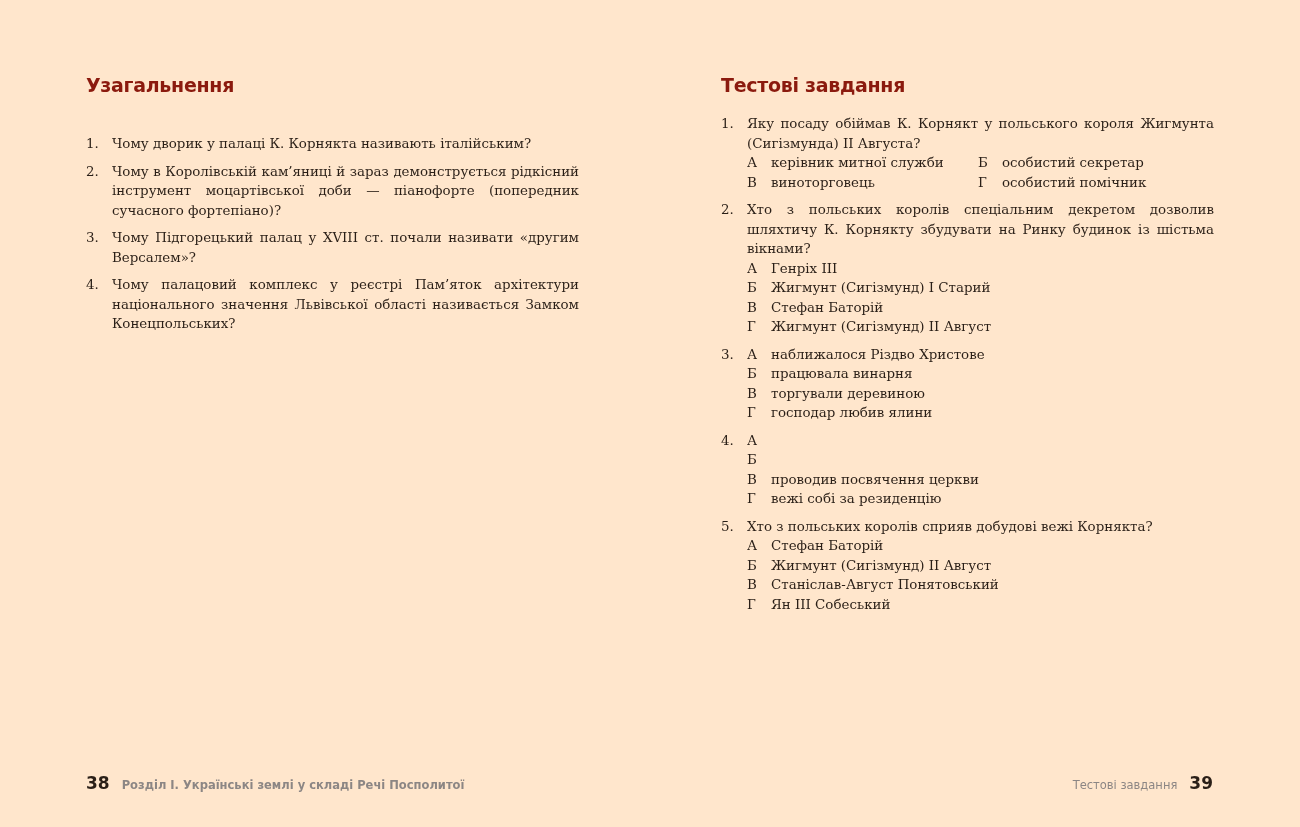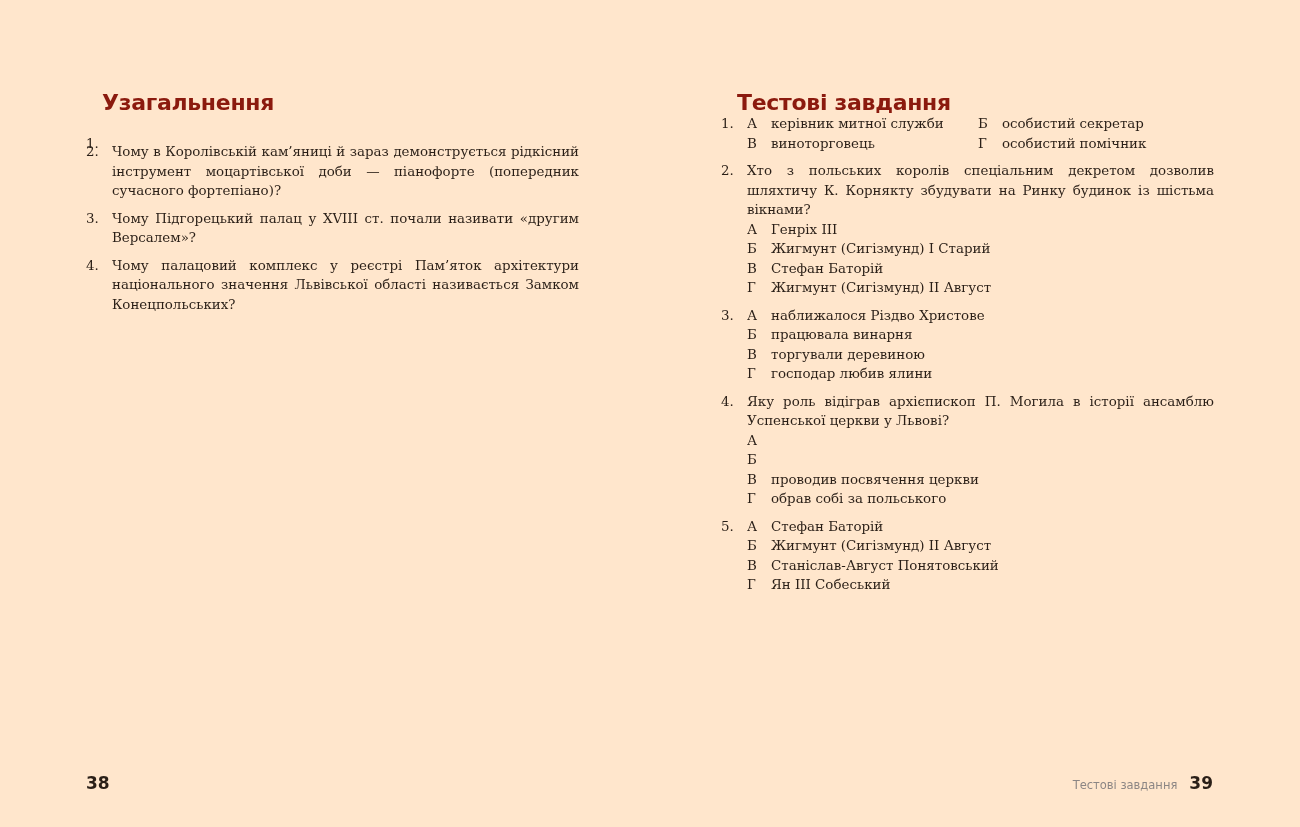--- a/index.html
+++ b/index.html
@@ -19,24 +19,24 @@
       position: absolute;
       top: 0;
     }
     .page-left { left: 86px; width: 493px; }
     .page-right { left: 721px; width: 492px; }
 
     .section-title {
       position: absolute;
       top: 74px;
       left: 0;
-      margin: 16px;
+      margin: 0;
       font-family: "DejaVu Sans", sans-serif;
       font-weight: bold;
-      font-size: 22px;
+      font-size: 19px;
       letter-spacing: -0.3px;
       color: #8b1a0e;
       white-space: nowrap;
     }
 
     
     .q-list {
       position: absolute;
       left: 0;
       width: 493px;
@@ -106,46 +106,49 @@
     .footer-right .running-head { margin-right: 12px; font-weight: normal; }
   </style>
 </head>
 <body>
 
 <section class="page page-left">
   <h2 class="section-title">Узагальнення</h2>
   <ol class="q-list">
     <li class="q-item">
       <span class="q-num">1.</span>
+      <span>Чому дворик у палаці К. Корнякта називають італійським?</span>
     </li>
     <li class="q-item">
       <span class="q-num">2.</span>
       <span>Чому в Королівській кам’яниці й зараз демонструється рідкісний інструмент моцартівської доби — піанофорте (попередник сучасного фортепіано)?</span>
     </li>
     <li class="q-item">
       <span class="q-num">3.</span>
       <span>Чому Підгорецький палац у XVIII ст. почали називати «другим Версалем»?</span>
     </li>
     <li class="q-item">
       <span class="q-num">4.</span>
       <span>Чому палацовий комплекс у реєстрі Пам’яток архітектури національного значення Львівської області називається Замком Конецпольських?</span>
     </li>
   </ol>
 </section>
 
 <div class="footer footer-left">
   <span class="page-number">38</span>
+  <span class="running-head">Розділ І. Українські землі у складі Речі Посполитої</span>
 </div>
 
 <section class="page page-right">
   <h2 class="section-title">Тестові завдання</h2>
   <ol class="q-list">
 
     <li class="q-item">
       <span class="q-num">1.</span>
+      <span>Яку посаду обіймав К. Корнякт у польського короля Жигмунта (Сигізмунда) ІІ Августа?</span>
       <ul class="options two-col">
         <li class="opt">
             <span class="opt-letter">А</span>
             <span>керівник митної служби</span>
           </li>
         <li class="opt">
             <span class="opt-letter">Б</span>
             <span>особистий секретар</span>
           </li>
         <li class="opt">
@@ -199,41 +202,41 @@
           </li>
         <li class="opt">
             <span class="opt-letter">Г</span>
             <span>господар любив ялини</span>
           </li>
       </ul>
     </li>
 
     <li class="q-item">
       <span class="q-num">4.</span>
-      <span>Яку роль відіграв архієпископ П. Могила в історії ансамблю Успенської церкви у Львові?</span>
       <ul class="options">
         <li class="opt">
             <span class="opt-letter">А</span>
           </li>
         <li class="opt">
             <span class="opt-letter">Б</span>
           </li>
         <li class="opt">
             <span class="opt-letter">В</span>
             <span>проводив посвячення церкви</span>
           </li>
         <li class="opt">
             <span class="opt-letter">Г</span>
-            <span>обрав собі за польського</span>
+            <span>вежі собі за резиденцію</span>
           </li>
       </ul>
     </li>
 
     <li class="q-item">
       <span class="q-num">5.</span>
+      <span>Хто з польських королів сприяв добудові вежі Корнякта?</span>
       <ul class="options">
         <li class="opt">
             <span class="opt-letter">А</span>
             <span>Стефан Баторій</span>
           </li>
         <li class="opt">
             <span class="opt-letter">Б</span>
             <span>Жигмунт (Сигізмунд) ІІ Август</span>
           </li>
         <li class="opt">

